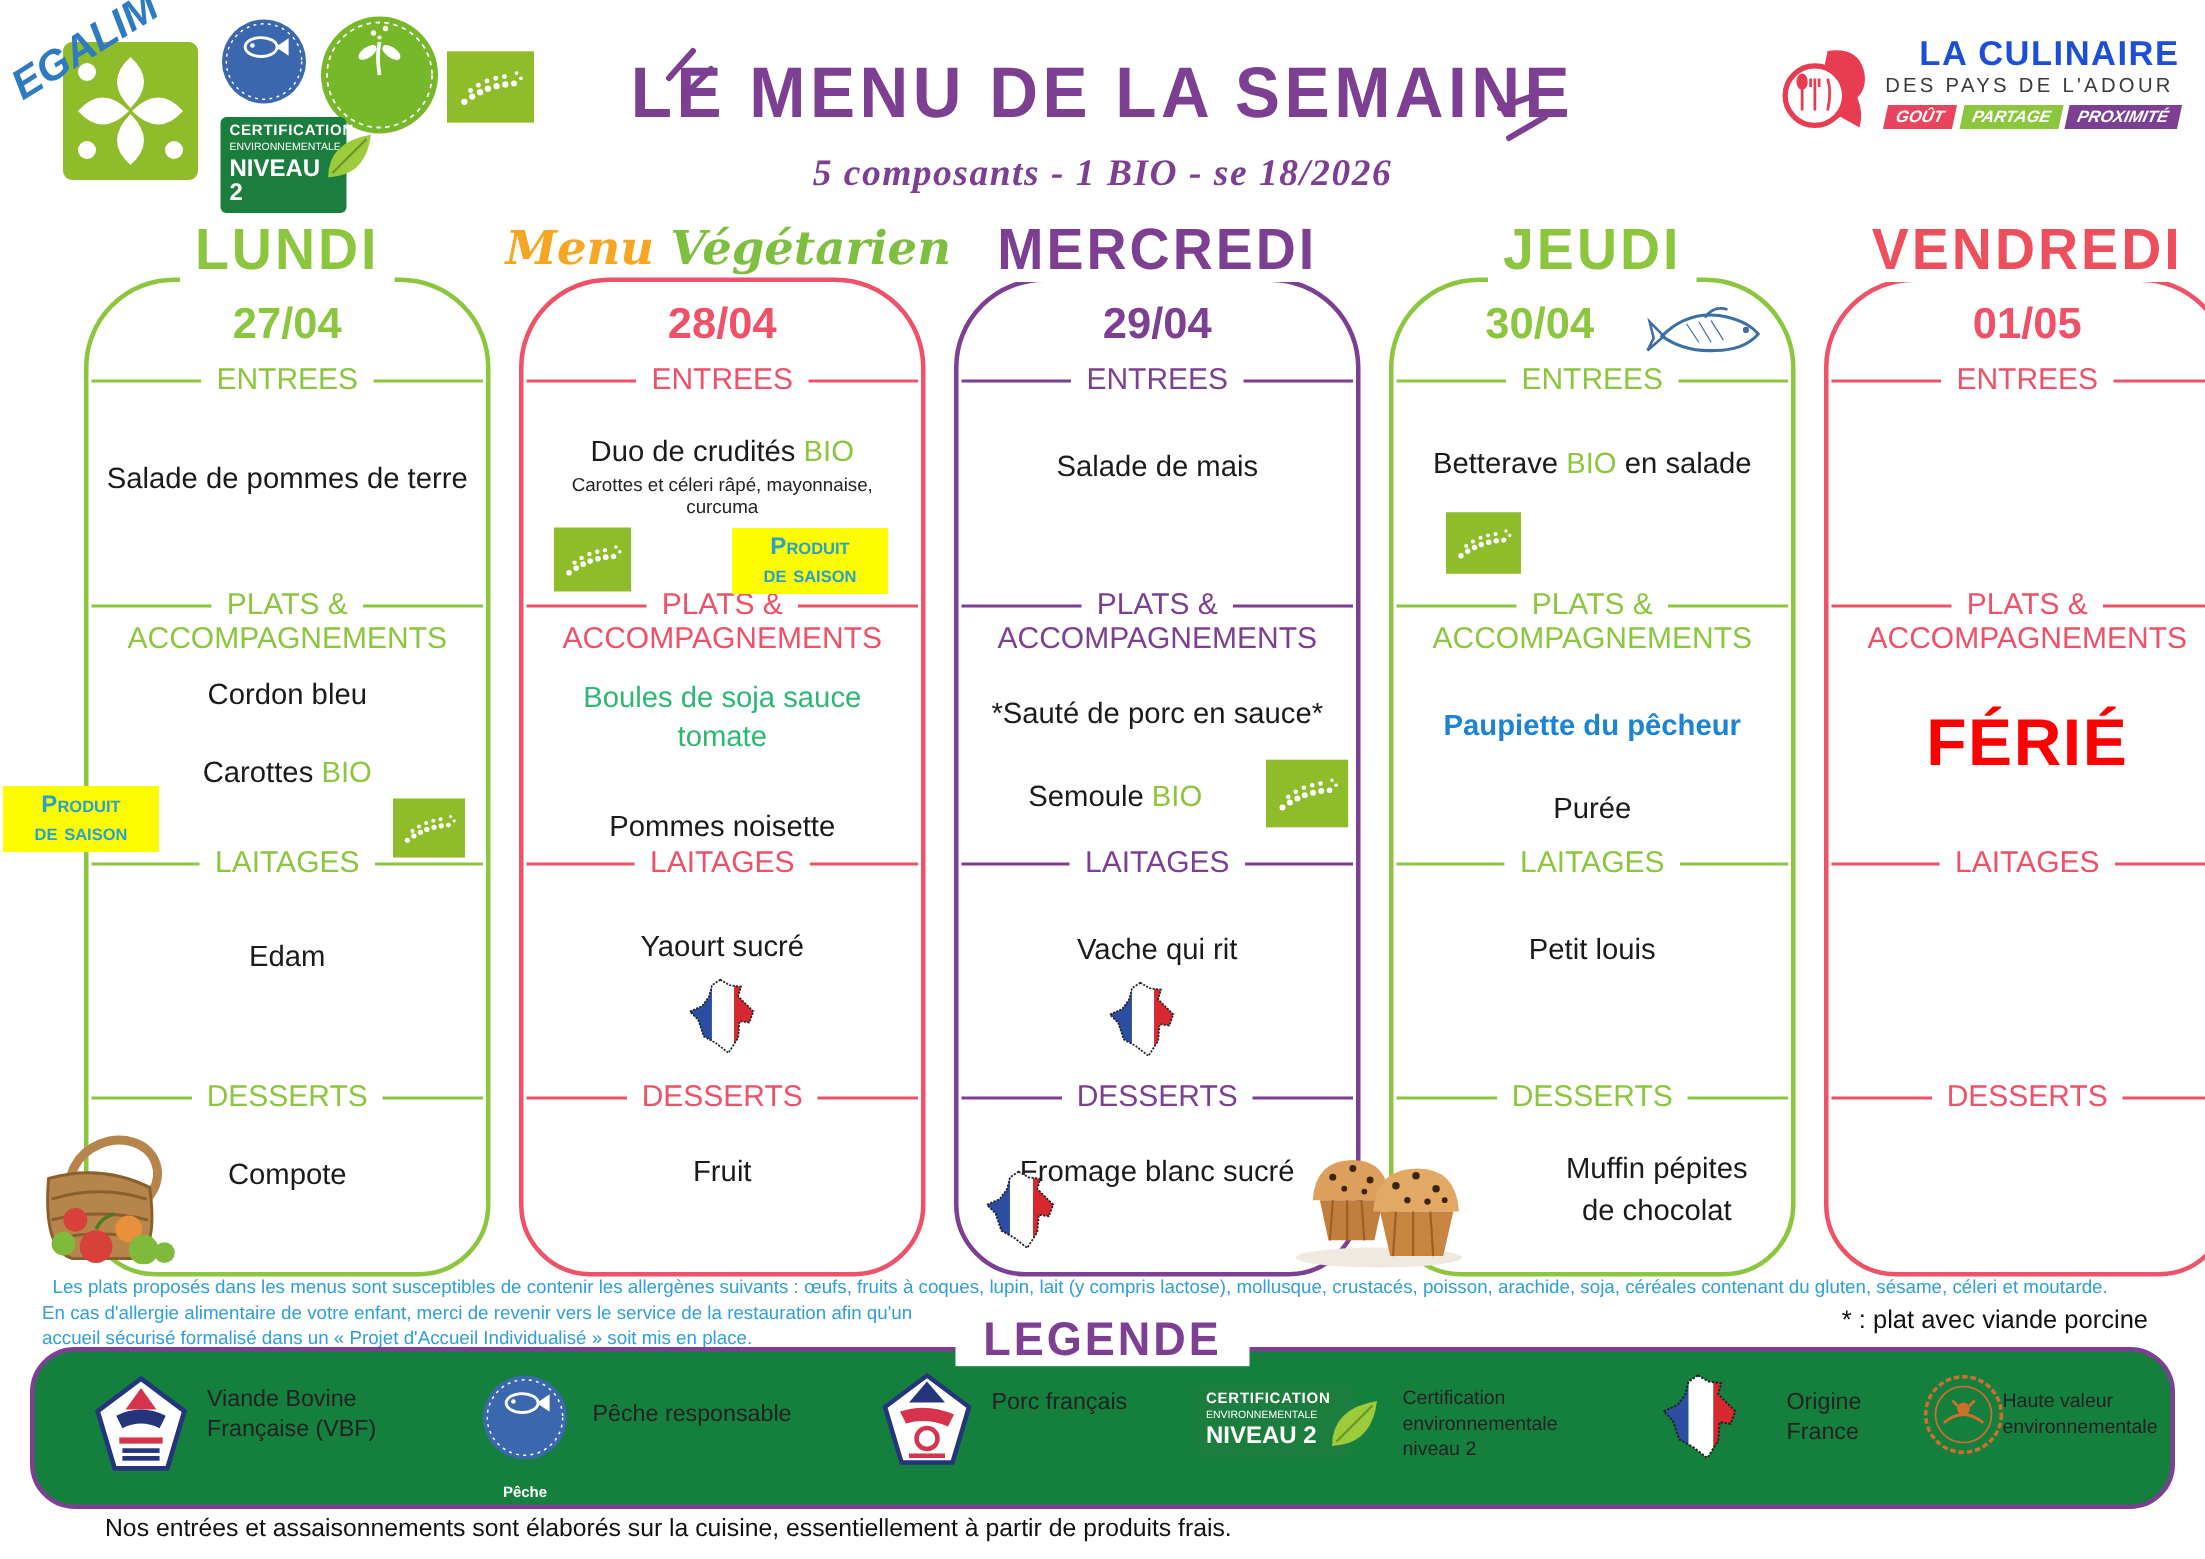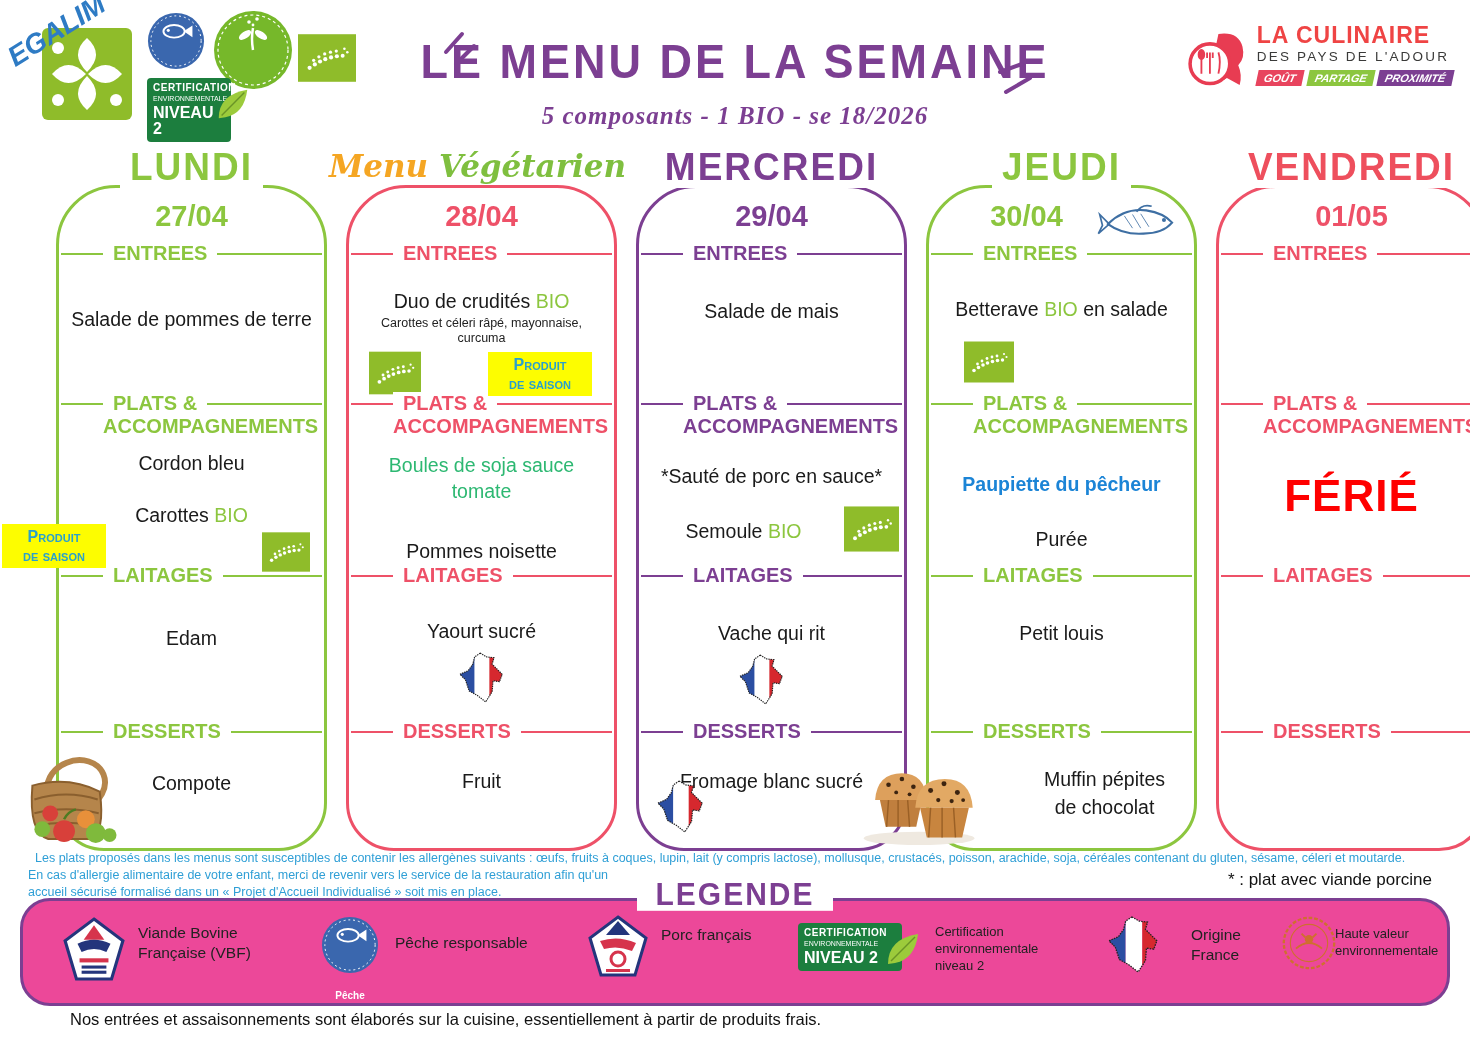--- a/index.html
+++ b/index.html
@@ -14,30 +14,30 @@
   .col.t-red{border-color:#ee5168;color:#ee5168;}
   .col.t-purple{border-color:#7c3f92;color:#7c3f92;}
 
   .day-title{position:absolute;top:-42px;left:-14px;right:-14px;text-align:center;
              font-weight:bold;font-size:37px;letter-spacing:2px;transform:scaleY(1.05);}
   .day-title span{background:#fff;padding:0 10px;}
   .t-green .day-title{color:#8cc63f;}
   .t-red .day-title{color:#ee4f5d;}
   .t-purple .day-title{color:#7c3f92;}
 
-  .day-script{position:absolute;top:-40px;left:-20px;right:-20px;text-align:left;
+  .day-script{position:absolute;top:-40px;left:-20px;right:-20px;text-align:right;
               font-family:"DejaVu Serif",serif;font-style:italic;font-weight:bold;font-size:31px;}
   .day-script .menu-word{color:#f5a623;}
   .day-script .veg-word{color:#7fbf3f;}
 
   .date{position:absolute;top:12px;left:0;right:0;text-align:center;
         font-size:29px;font-weight:bold;}
 
-  .sec{position:absolute;left:0;right:0;text-align:left;font-weight:bold;
-       font-size:20px;line-height:23px;padding-left:44px;}
+  .sec{position:absolute;left:0;right:0;text-align:center;font-weight:normal;
+       font-size:20px;line-height:23px;}
   .sec .line{position:absolute;left:2px;right:2px;top:11px;border-top:2.5px solid currentColor;}
   .sec .lbl{position:relative;background:#fff;padding:0 10px;}
 
   .it{position:absolute;left:4px;right:4px;text-align:center;font-size:19.5px;
       line-height:26px;color:#1a1a1a;}
   .it .bio{color:#8cc63f;}
   .sub{font-size:12.5px;line-height:15px;color:#222;}
   .soja{color:#2db872;}
   .paupiette{color:#1b84d6;font-weight:bold;}
   .ferie{color:#ff0000;font-weight:bold;font-size:44px;letter-spacing:1px;}
@@ -48,39 +48,39 @@
 
   
   .egalim-text{position:absolute;left:2px;top:46px;transform:rotate(-32deg);
         transform-origin:0 0;font-size:28px;font-weight:bold;font-style:italic;color:#2e7bc4;}
   .main-title{position:absolute;left:0;right:0;top:36px;text-align:center;
         font-size:45px;font-weight:bold;letter-spacing:3px;color:#7c3f92;transform:scaleY(1.06);}
   .subtitle{position:absolute;left:0;right:0;top:102px;text-align:center;
         font-family:Liberation Serif, serif;font-style:italic;font-weight:bold;
         font-size:25px;color:#7c3f92;letter-spacing:1px;}
   .brand{position:absolute;left:1183px;top:22px;width:270px;display:flex;gap:10px;}
-  .brand-name{font-size:23px;font-weight:bold;color:#ef4444;letter-spacing:1px;line-height:26px;}
+  .brand-name{font-size:23px;font-weight:bold;color:#1d4ed8;letter-spacing:1px;line-height:26px;text-align:right;}
   .brand-tagline{font-size:13.5px;color:#3a3a39;letter-spacing:2.2px;line-height:17px;}
   .brand-tags{display:flex;gap:5px;margin-top:5px;}
   .brand-tag{color:#fff;font-size:11px;font-weight:bold;font-style:italic;
         padding:2px 7px;transform:skewX(-12deg);white-space:nowrap;}
 
   .cert-badge{position:absolute;background:#1c7e3e;border-radius:4px;color:#fff;
         text-align:left;padding:5px 6px;line-height:1;}
   .cert-badge .c1{font-size:10px;font-weight:bold;letter-spacing:.5px;}
   .cert-badge .c2{font-size:7px;margin-top:2px;}
   .cert-badge .c3{font-size:16px;font-weight:bold;margin-top:3px;}
 
   .logo-overlay{position:absolute;color:#fff;font-weight:bold;text-align:center;margin-top:41px;}
 
   
   .allergen{position:absolute;color:#2f9fd6;font-size:12.5px;white-space:nowrap;}
   .porcine{position:absolute;right:38px;top:870px;font-size:17px;color:#111;}
   .legend-box{position:absolute;left:20px;top:898px;width:1424px;height:102px;
-        border:3px solid #7c3f92;border-radius:30px;background:#ec4899;}
+        border:3px solid #7c3f92;border-radius:30px;background:#15803d;}
   .legend-title{position:absolute;top:-24px;left:0;right:0;text-align:center;
         font-size:30px;font-weight:bold;letter-spacing:2px;color:#7c3f92;transform:scaleY(1.05);}
   .legend-title span{background:#fff;padding:0 18px;}
   .legend-label{position:absolute;font-size:15.5px;color:#222;line-height:20px;}
   .legend-label.small{font-size:13px;line-height:17px;}
   .bottom-note{position:absolute;left:70px;top:1010px;font-size:16.5px;color:#111;}
 
   .dash{stroke:#7c3f92;stroke-width:4;stroke-linecap:round;}
 </style>
 </head>

